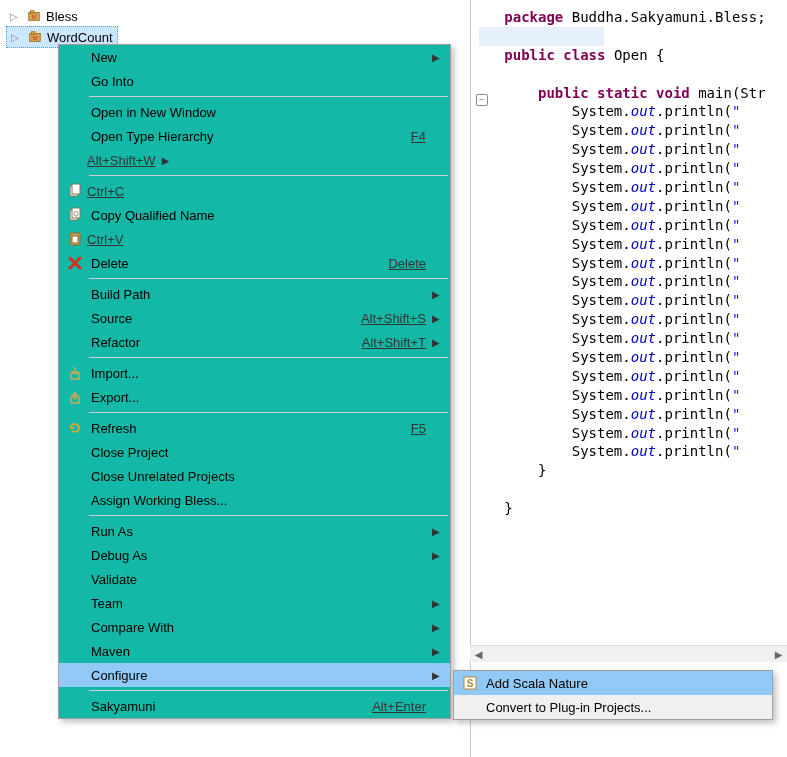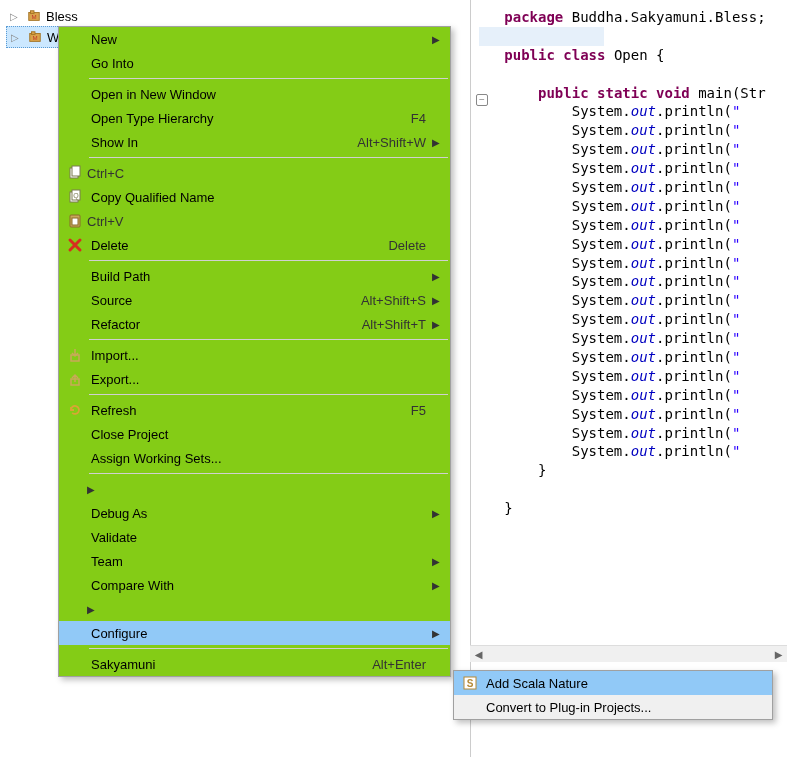--- a/index.html
+++ b/index.html
@@ -73,24 +73,24 @@
       display: inline-block;
       padding-right: 100px;
       margin-right: -100px;
     }
     .kw { color: #7f0055; font-weight: bold; }
     .fld { color: #0000c0; font-style: italic; }
     .str { color: #2a00ff; }
     .pln { color: #000; }
     .context-menu {
       position: absolute;
-      top: 26px;
+      top: 44px;
       left: 58px;
       width: 393px;
-      background: #84cc16;
+      background: #14b8a6;
       border: 1px solid #a0a0a0;
       box-shadow: 3px 3px 6px rgba(0,0,0,0.25);
     }
     .menu-item {
       display: flex;
       align-items: center;
       padding: 3px 8px 3px 4px;
       height: 24px;
     }
     .menu-item.highlighted {
@@ -102,20 +102,21 @@
       align-items: center;
       justify-content: center;
     }
     .menu-label {
       flex: 1;
       padding-left: 4px;
     }
     .menu-shortcut {
       color: #333;
       padding-right: 6px;
+      text-decoration: underline;
     }
     .menu-arrow {
       width: 10px;
       color: #333;
       font-size: 10px;
     }
     .menu-sep {
       height: 1px;
       background: #d0d0d0;
       margin: 3px 2px 3px 30px;
@@ -234,21 +235,20 @@
       <span class="menu-arrow"></span>
     </div>
     <div class="menu-item">
       <span class="menu-icon"></span>
       <span class="menu-label">Open Type Hierarchy</span>
       <span class="menu-shortcut">F4</span>
       <span class="menu-arrow"></span>
     </div>
     <div class="menu-item">
       <span class="menu-icon"></span>
-      <span class="menu-label">Show In</span>
       <span class="menu-shortcut">Alt+Shift+W</span>
       <span class="menu-arrow">▶</span>
     </div>
     <div class="menu-sep"></div>
     <div class="menu-item">
       <span class="menu-icon">
         <svg class="icon-svg" viewBox="0 0 16 16">
           <rect x="3" y="3" width="8" height="10" fill="#fff" stroke="#7a7a50"></rect>
           <rect x="5" y="1" width="8" height="10" fill="#fff" stroke="#7a7a50"></rect>
         </svg>
@@ -338,26 +338,32 @@
       <span class="menu-shortcut">F5</span>
       <span class="menu-arrow"></span>
     </div>
     <div class="menu-item">
       <span class="menu-icon"></span>
       <span class="menu-label">Close Project</span>
       <span class="menu-arrow"></span>
     </div>
     <div class="menu-item">
       <span class="menu-icon"></span>
-      <span class="menu-label">Assign Working Sets...</span>
-      <span class="menu-arrow"></span>
-    </div>
-    <div class="menu-sep"></div>
-    <div class="menu-item">
-      <span class="menu-icon"></span>
+      <span class="menu-label">Close Unrelated Projects</span>
+      <span class="menu-arrow"></span>
+    </div>
+    <div class="menu-item">
+      <span class="menu-icon"></span>
+      <span class="menu-label">Assign Working Bless...</span>
+      <span class="menu-arrow"></span>
+    </div>
+    <div class="menu-sep"></div>
+    <div class="menu-item">
+      <span class="menu-icon"></span>
+      <span class="menu-label">Run As</span>
       <span class="menu-arrow">▶</span>
     </div>
     <div class="menu-item">
       <span class="menu-icon"></span>
       <span class="menu-label">Debug As</span>
       <span class="menu-arrow">▶</span>
     </div>
     <div class="menu-item">
       <span class="menu-icon"></span>
       <span class="menu-label">Validate</span>
@@ -368,20 +374,21 @@
       <span class="menu-label">Team</span>
       <span class="menu-arrow">▶</span>
     </div>
     <div class="menu-item">
       <span class="menu-icon"></span>
       <span class="menu-label">Compare With</span>
       <span class="menu-arrow">▶</span>
     </div>
     <div class="menu-item">
       <span class="menu-icon"></span>
+      <span class="menu-label">Maven</span>
       <span class="menu-arrow">▶</span>
     </div>
     <div class="menu-item highlighted">
       <span class="menu-icon"></span>
       <span class="menu-label">Configure</span>
       <span class="menu-arrow">▶</span>
     </div>
     <div class="menu-sep"></div>
     <div class="menu-item">
       <span class="menu-icon"></span>

